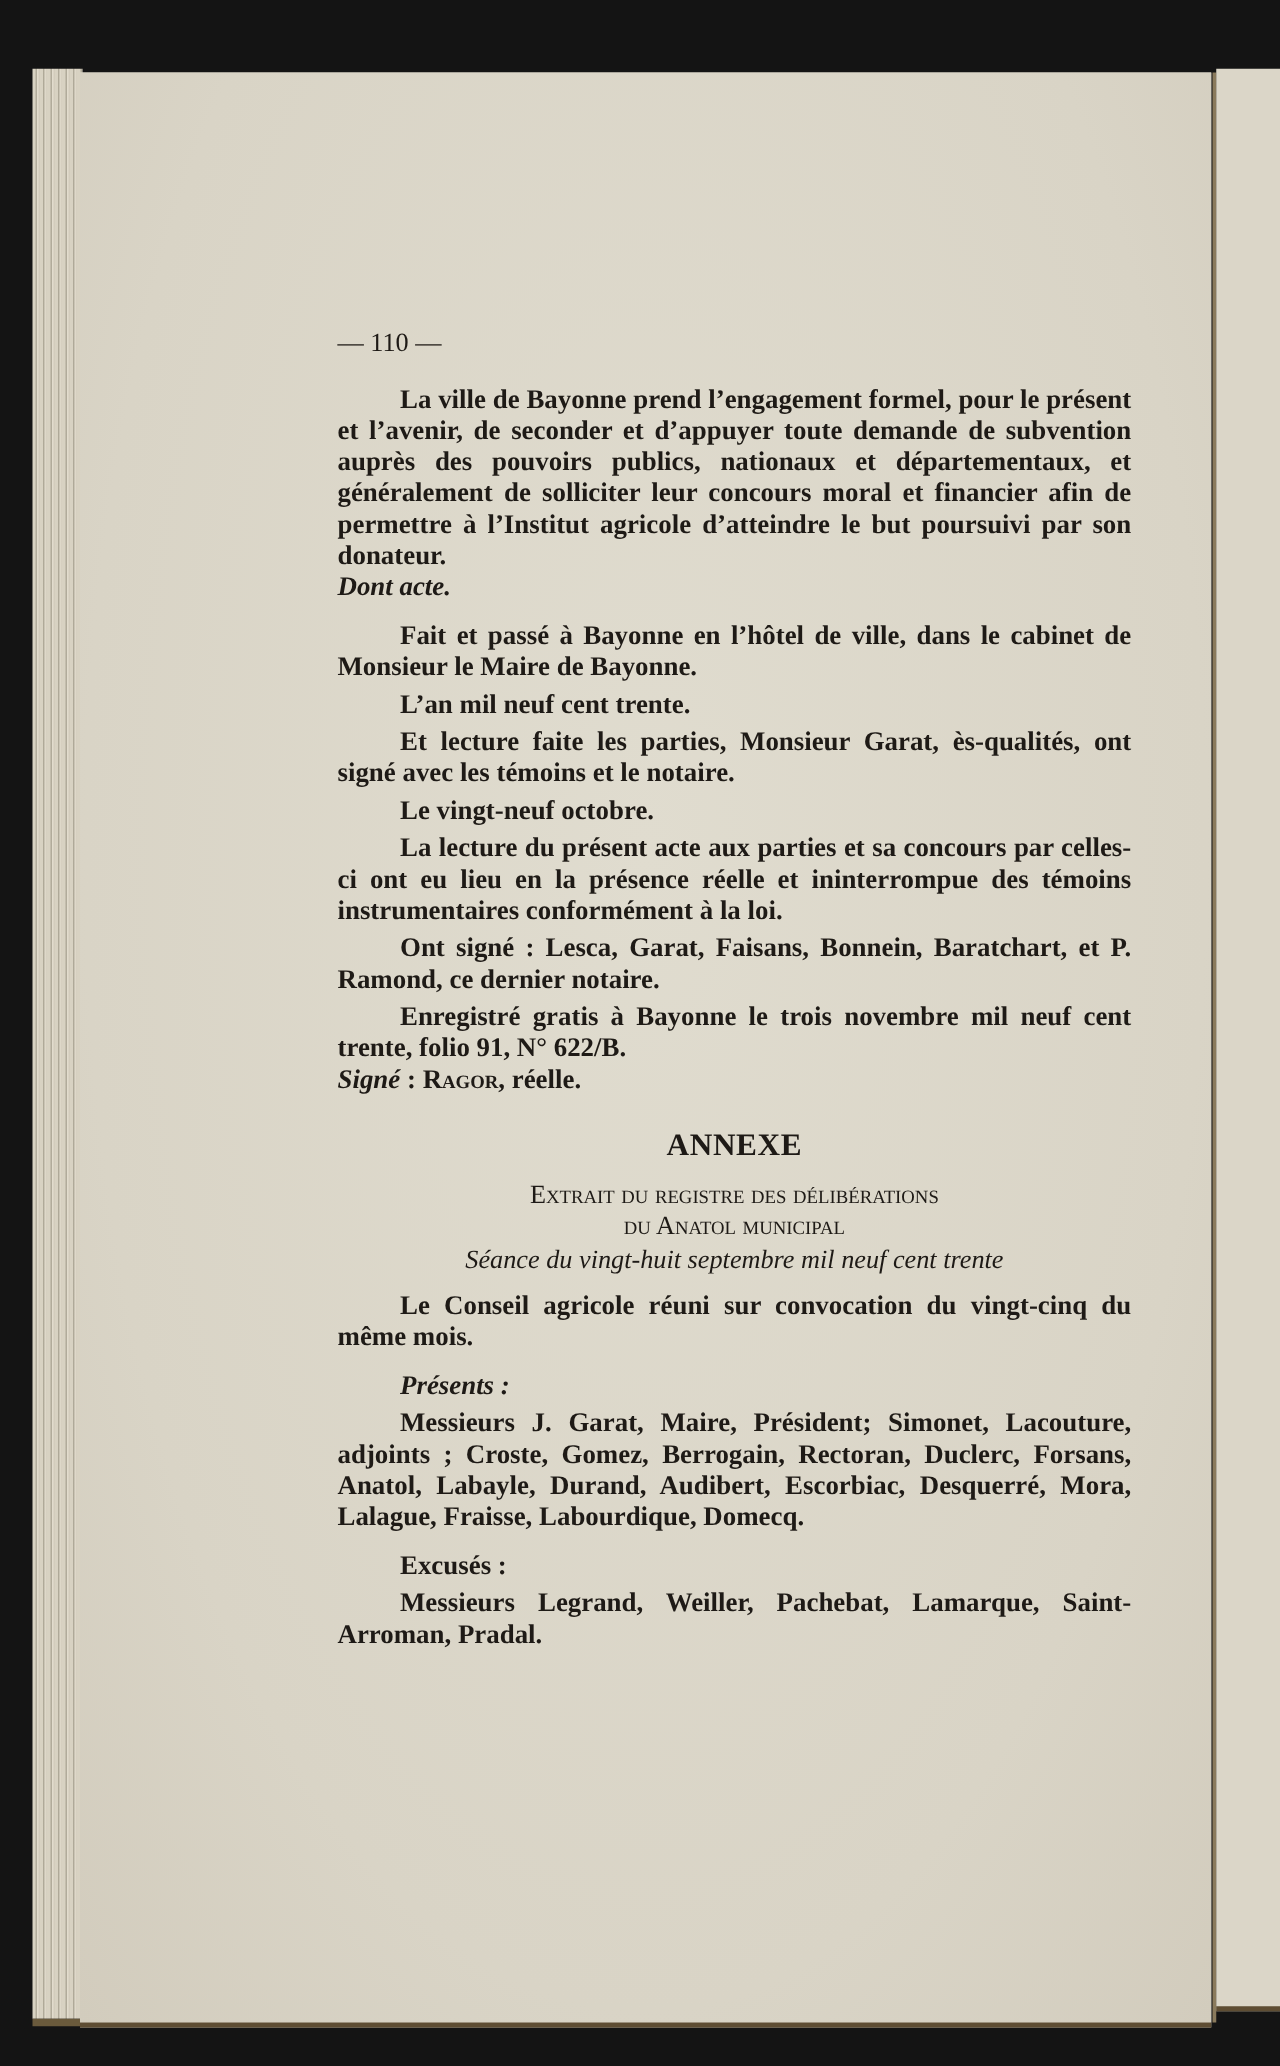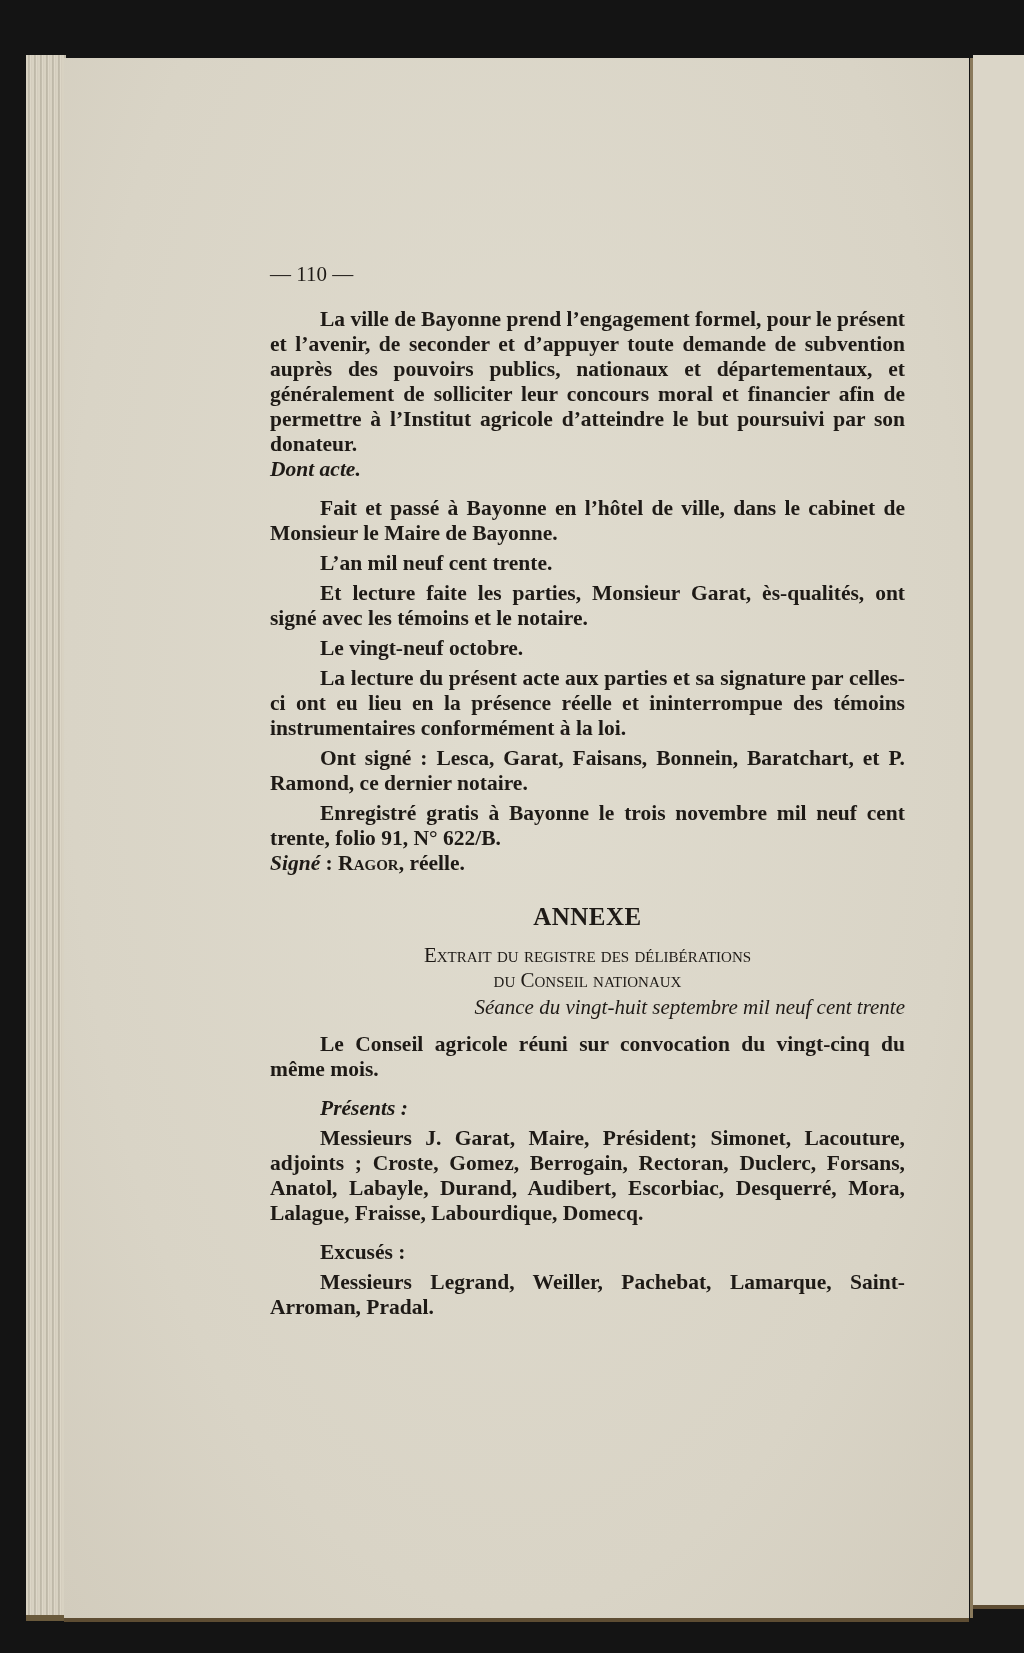--- a/index.html
+++ b/index.html
@@ -37,49 +37,49 @@
   p { margin: 0; text-align: justify; text-align-last: left; font-weight: bold; }
   .indent { text-indent: 50px; }
   .gap { margin-top: 5px; }
   .gap2 { margin-top: 14px; }
   .right { text-align: right; font-style: italic; padding-right: 50px; }
   .sig { text-align: right; padding-right: 50px; }
   .sig i { font-style: italic; }
   .smallcaps { font-variant: small-caps; }
   .annexe { text-align: center; font-size: 25px; margin-top: 28px; margin-bottom: 14px; letter-spacing: 0.5px; font-weight: bold; }
   .h2 { text-align: center; font-variant: small-caps; font-size: 21px; line-height: 25px; }
-  .seance { text-align: right; font-style: italic; font-size: 21px; margin-top: 2px; margin-bottom: 12px; }
+  .seance { text-align: center; font-style: italic; font-size: 21px; margin-top: 2px; margin-bottom: 12px; }
   .italic-label { font-style: italic; }
 </style>
 </head>
 <body>
 
 <div class="page-stack"></div>
 <div class="page"></div>
 <div class="gutter"></div>
 <div class="next-page"></div>
 
 <div class="content">
   <div class="pagenum">— 110 —</div>
 
   <p class="indent">La ville de Bayonne prend l’engagement formel, pour le présent et l’avenir, de seconder et d’appuyer toute demande de subvention auprès des pouvoirs publics, nationaux et départementaux, et généralement de solliciter leur concours moral et financier afin de permettre à l’Institut agricole d’atteindre le but poursuivi par son donateur.</p>
   <p class="right">Dont acte.</p>
 
   <p class="indent gap2">Fait et passé à Bayonne en l’hôtel de ville, dans le cabinet de Monsieur le Maire de Bayonne.</p>
   <p class="indent gap">L’an mil neuf cent trente.</p>
   <p class="indent gap">Et lecture faite les parties, Monsieur Garat, ès-qualités, ont signé avec les témoins et le notaire.</p>
   <p class="indent gap">Le vingt-neuf octobre.</p>
-  <p class="indent gap">La lecture du présent acte aux parties et sa signature par celles-ci ont eu lieu en la présence réelle et ininterrompue des témoins instrumentaires conformément à la loi.</p>
+  <p class="indent gap">La lecture du présent acte aux parties et sa concours par celles-ci ont eu lieu en la présence réelle et ininterrompue des témoins instrumentaires conformément à la loi.</p>
   <p class="indent gap">Ont signé : Lesca, Garat, Faisans, Bonnein, Baratchart, et P. Ramond, ce dernier notaire.</p>
   <p class="indent gap">Enregistré gratis à Bayonne le trois novembre mil neuf cent trente, folio 91, N° 622/B.</p>
   <p class="sig"><i>Signé</i><span> : </span><span class="smallcaps">Ragor</span><span>, réelle.</span></p>
 
   <div class="annexe">ANNEXE</div>
   <div class="h2">Extrait du registre des délibérations</div>
-  <div class="h2">du Conseil nationaux</div>
+  <div class="h2">du Anatol municipal</div>
   <div class="seance">Séance du vingt-huit septembre mil neuf cent trente</div>
 
   <p class="indent">Le Conseil agricole réuni sur convocation du vingt-cinq du même mois.</p>
   <p class="indent gap2 italic-label">Présents :</p>
   <p class="indent gap">Messieurs J. Garat, Maire, Président; Simonet, Lacouture, adjoints ; Croste, Gomez, Berrogain, Rectoran, Duclerc, Forsans, Anatol, Labayle, Durand, Audibert, Escorbiac, Desquerré, Mora, Lalague, Fraisse, Labourdique, Domecq.</p>
   <p class="indent gap2">Excusés :</p>
   <p class="indent gap">Messieurs Legrand, Weiller, Pachebat, Lamarque, Saint-Arroman, Pradal.</p>
 </div>
 
 </body></html>

